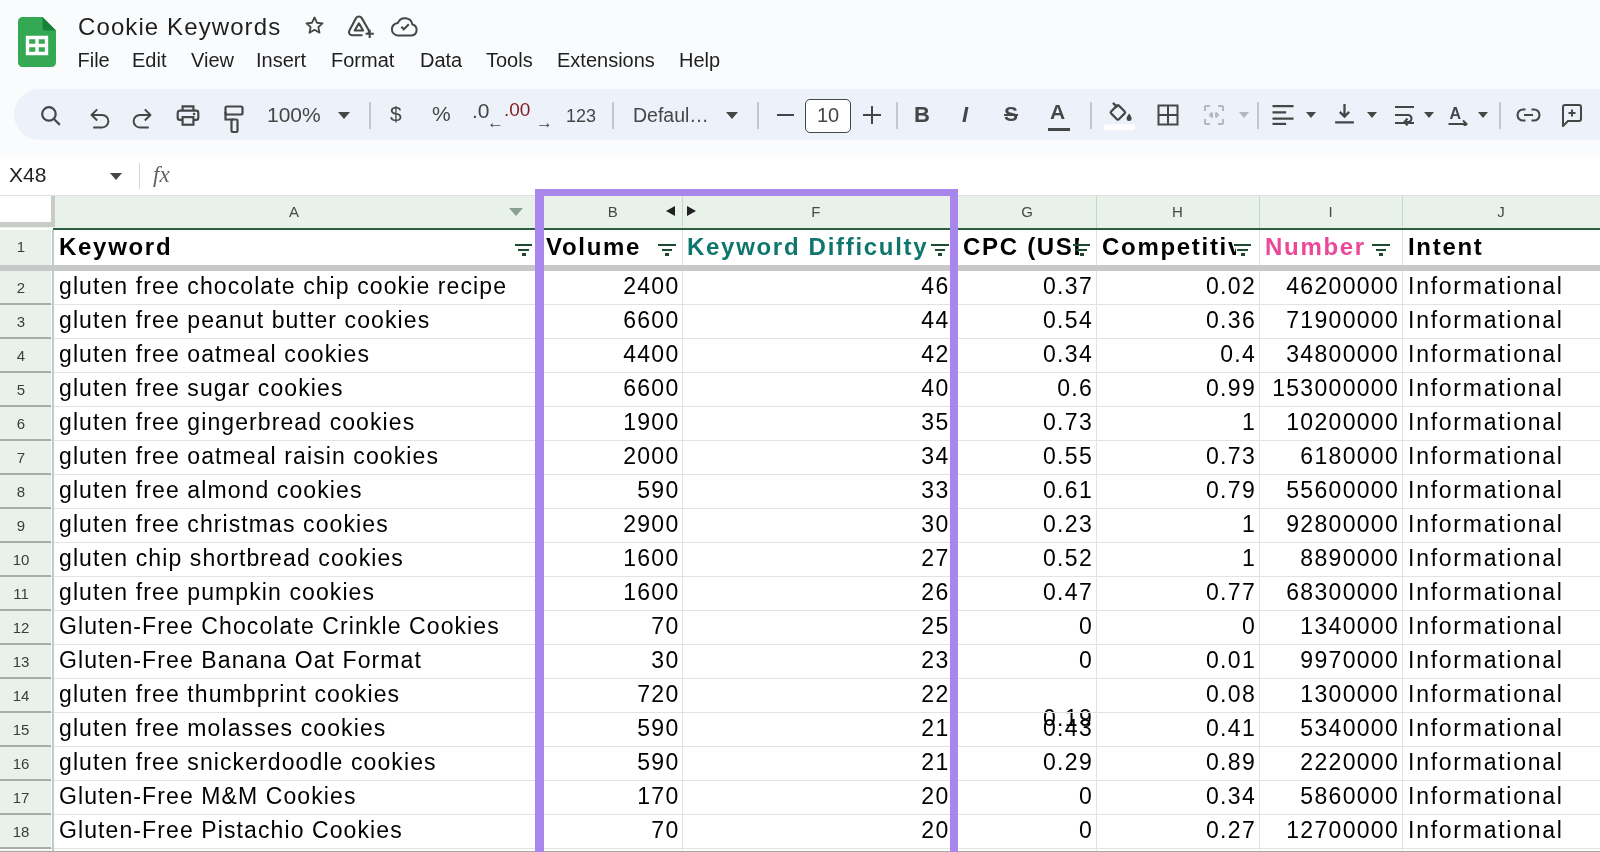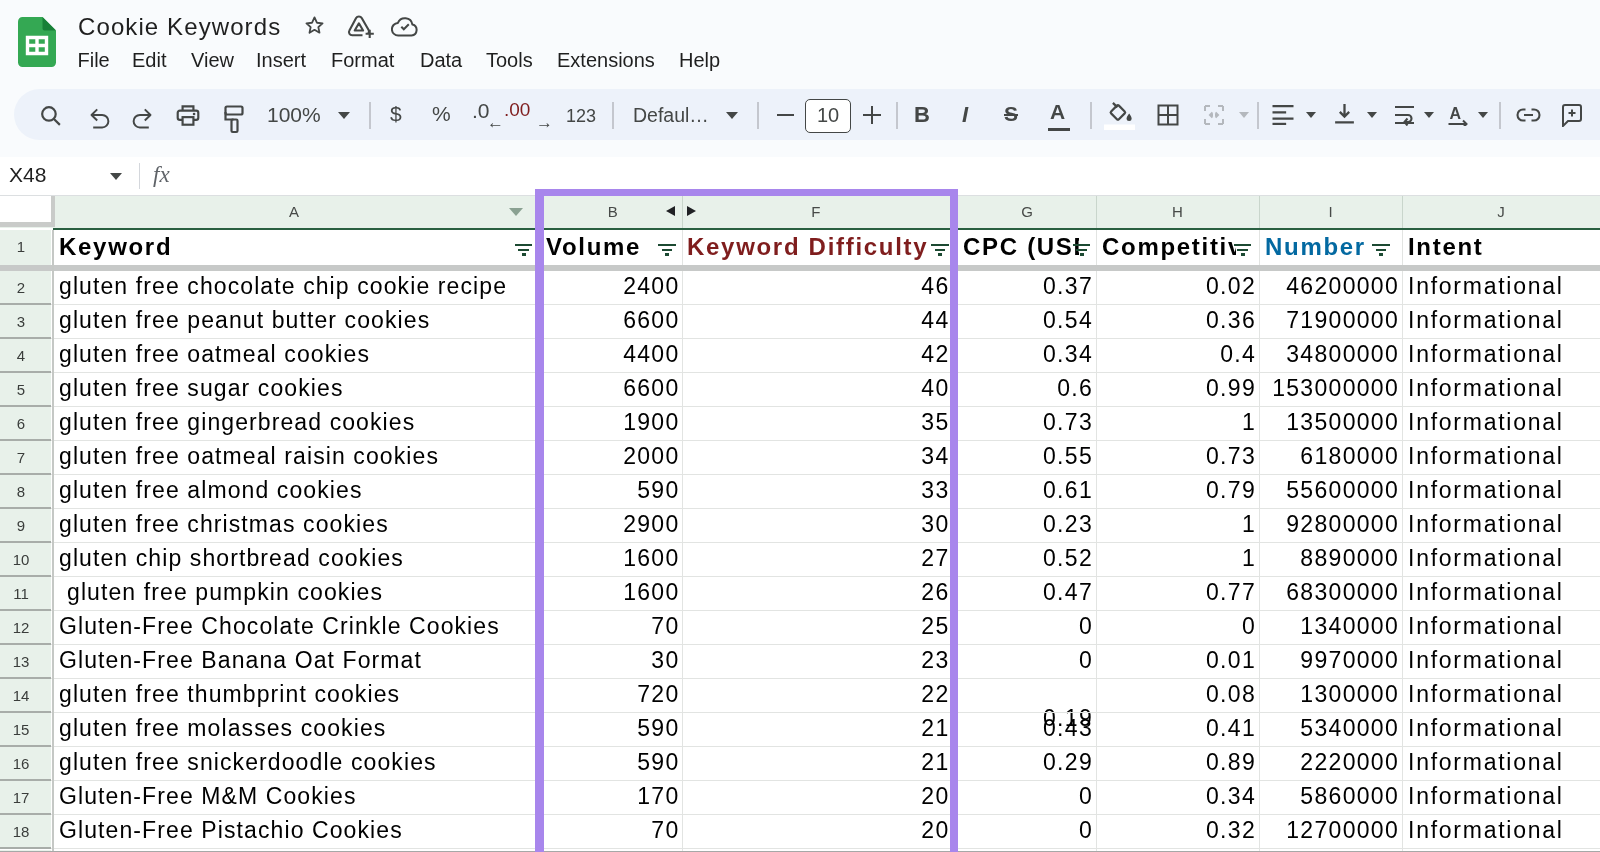--- a/index.html
+++ b/index.html
@@ -167,24 +167,24 @@
 <div class="abs" style="left:1259px;top:196px;width:1px;height:31.5px;background:#c9d6cc"></div>
 <div class="abs" style="left:1402px;top:196px;width:1px;height:31.5px;background:#c9d6cc"></div>
 <div class="abs" style="left:509px;top:208px;width:0;height:0;border-left:7px solid transparent;border-right:7px solid transparent;border-top:8px solid #8aa192"></div>
 <div class="abs" style="left:666px;top:205.5px;width:0;height:0;border-top:5.5px solid transparent;border-bottom:5.5px solid transparent;border-right:9px solid #202124"></div>
 <div class="abs" style="left:687px;top:205.5px;width:0;height:0;border-top:5.5px solid transparent;border-bottom:5.5px solid transparent;border-left:9px solid #202124"></div>
 <div class="abs" style="left:51px;top:229.5px;width:1549px;height:35.0px;background:#fff"></div>
 <div class="abs" style="left:0;top:229.5px;width:51px;height:35.0px;background:#e8f1ea"></div>
 <div class="rn" style="left:0;top:238.0px">1</div>
 <div class="abs" style="left:59px;top:233.0px;font-weight:bold;font-size:24px;letter-spacing:1.7px;color:#000;white-space:nowrap">Keyword</div>
 <div class="abs" style="left:546px;top:233.0px;font-weight:bold;font-size:24px;letter-spacing:1.7px;color:#000;white-space:nowrap">Volume</div>
-<div class="abs" style="left:687px;top:233.0px;font-weight:bold;font-size:24px;letter-spacing:1.7px;color:#7f1d1d;white-space:nowrap">Keyword Difficulty</div>
+<div class="abs" style="left:687px;top:233.0px;font-weight:bold;font-size:24px;letter-spacing:1.7px;color:#0f766e;white-space:nowrap">Keyword Difficulty</div>
 <div class="abs" style="left:963px;top:233.0px;width:116px;overflow:hidden;font-weight:bold;font-size:24px;letter-spacing:1.7px;color:#000;white-space:nowrap">CPC (USD)</div>
 <div class="abs" style="left:1102px;top:233.0px;width:134px;overflow:hidden;font-weight:bold;font-size:24px;letter-spacing:1.7px;color:#000;white-space:nowrap">Competitive</div>
-<div class="abs" style="left:1265px;top:233.0px;font-weight:bold;font-size:24px;letter-spacing:1.7px;color:#0369a1;white-space:nowrap">Number</div>
+<div class="abs" style="left:1265px;top:233.0px;font-weight:bold;font-size:24px;letter-spacing:1.7px;color:#ec4899;white-space:nowrap">Number</div>
 <div class="abs" style="left:1408px;top:233.0px;font-weight:bold;font-size:24px;letter-spacing:1.7px;color:#000;white-space:nowrap">Intent</div>
 <div style="position:absolute;left:514.8px;top:244.2px;width:17.4px;height:2.2px;background:#1c4a32"></div>
 <div style="position:absolute;left:518.3px;top:248.9px;width:10.4px;height:2.2px;background:#1c4a32"></div>
 <div style="position:absolute;left:521.7px;top:253.4px;width:3.9px;height:2.6px;background:#1c4a32"></div>
 <div style="position:absolute;left:658.3px;top:244.2px;width:17.4px;height:2.2px;background:#1c4a32"></div>
 <div style="position:absolute;left:661.8px;top:248.9px;width:10.4px;height:2.2px;background:#1c4a32"></div>
 <div style="position:absolute;left:665.2px;top:253.4px;width:3.9px;height:2.6px;background:#1c4a32"></div>
 <div style="position:absolute;left:931.3px;top:244.2px;width:17.4px;height:2.2px;background:#1c4a32"></div>
 <div style="position:absolute;left:934.8px;top:248.9px;width:10.4px;height:2.2px;background:#1c4a32"></div>
 <div style="position:absolute;left:938.2px;top:253.4px;width:3.9px;height:2.6px;background:#1c4a32"></div>
@@ -242,21 +242,21 @@
 <div class="cell num" style="left:1246px;top:374.5px;width:153px">153000000</div>
 <div class="cell" style="left:1408px;top:374.5px;letter-spacing:1.75px">Informational</div>
 <div class="abs" style="left:51px;top:405.5px;width:1549px;height:1px;background:#e2e4e2"></div>
 <div class="abs" style="left:0;top:406.5px;width:51px;height:32.0px;background:#e8f1ea;border-bottom:2px solid #a8ada9"></div>
 <div class="rn" style="left:0;top:414.5px">6</div>
 <div class="cell" style="left:59px;top:408.5px;letter-spacing:1.1px">gluten free gingerbread cookies</div>
 <div class="cell num" style="left:543px;top:408.5px;width:136.5px">1900</div>
 <div class="cell num" style="left:747px;top:408.5px;width:202.5px">35</div>
 <div class="cell num" style="left:990px;top:408.5px;width:103px">0.73</div>
 <div class="cell num" style="left:1153px;top:408.5px;width:103px">1</div>
-<div class="cell num" style="left:1246px;top:408.5px;width:153px">13500000</div>
+<div class="cell num" style="left:1246px;top:408.5px;width:153px">10200000</div>
 <div class="cell" style="left:1408px;top:408.5px;letter-spacing:1.75px">Informational</div>
 <div class="abs" style="left:51px;top:439.5px;width:1549px;height:1px;background:#e2e4e2"></div>
 <div class="abs" style="left:0;top:440.5px;width:51px;height:32.0px;background:#e8f1ea;border-bottom:2px solid #a8ada9"></div>
 <div class="rn" style="left:0;top:448.5px">7</div>
 <div class="cell" style="left:59px;top:442.5px;letter-spacing:1.1px">gluten free oatmeal raisin cookies</div>
 <div class="cell num" style="left:543px;top:442.5px;width:136.5px">2000</div>
 <div class="cell num" style="left:747px;top:442.5px;width:202.5px">34</div>
 <div class="cell num" style="left:990px;top:442.5px;width:103px">0.55</div>
 <div class="cell num" style="left:1153px;top:442.5px;width:103px">0.73</div>
 <div class="cell num" style="left:1246px;top:442.5px;width:153px">6180000</div>
@@ -287,21 +287,21 @@
 <div class="cell" style="left:59px;top:544.5px;letter-spacing:1.1px">gluten chip shortbread cookies</div>
 <div class="cell num" style="left:543px;top:544.5px;width:136.5px">1600</div>
 <div class="cell num" style="left:747px;top:544.5px;width:202.5px">27</div>
 <div class="cell num" style="left:990px;top:544.5px;width:103px">0.52</div>
 <div class="cell num" style="left:1153px;top:544.5px;width:103px">1</div>
 <div class="cell num" style="left:1246px;top:544.5px;width:153px">8890000</div>
 <div class="cell" style="left:1408px;top:544.5px;letter-spacing:1.75px">Informational</div>
 <div class="abs" style="left:51px;top:575.5px;width:1549px;height:1px;background:#e2e4e2"></div>
 <div class="abs" style="left:0;top:576.5px;width:51px;height:32.0px;background:#e8f1ea;border-bottom:2px solid #a8ada9"></div>
 <div class="rn" style="left:0;top:584.5px">11</div>
-<div class="cell" style="left:67px;top:578.5px;letter-spacing:1.1px">gluten free pumpkin cookies</div>
+<div class="cell" style="left:59px;top:578.5px;letter-spacing:1.1px">gluten free pumpkin cookies</div>
 <div class="cell num" style="left:543px;top:578.5px;width:136.5px">1600</div>
 <div class="cell num" style="left:747px;top:578.5px;width:202.5px">26</div>
 <div class="cell num" style="left:990px;top:578.5px;width:103px">0.47</div>
 <div class="cell num" style="left:1153px;top:578.5px;width:103px">0.77</div>
 <div class="cell num" style="left:1246px;top:578.5px;width:153px">68300000</div>
 <div class="cell" style="left:1408px;top:578.5px;letter-spacing:1.75px">Informational</div>
 <div class="abs" style="left:51px;top:609.5px;width:1549px;height:1px;background:#e2e4e2"></div>
 <div class="abs" style="left:0;top:610.5px;width:51px;height:32.0px;background:#e8f1ea;border-bottom:2px solid #a8ada9"></div>
 <div class="rn" style="left:0;top:618.5px">12</div>
 <div class="cell" style="left:59px;top:612.5px;letter-spacing:1.1px">Gluten-Free Chocolate Crinkle Cookies</div>
@@ -361,21 +361,21 @@
 <div class="cell num" style="left:1153px;top:782.5px;width:103px">0.34</div>
 <div class="cell num" style="left:1246px;top:782.5px;width:153px">5860000</div>
 <div class="cell" style="left:1408px;top:782.5px;letter-spacing:1.75px">Informational</div>
 <div class="abs" style="left:51px;top:813.5px;width:1549px;height:1px;background:#e2e4e2"></div>
 <div class="abs" style="left:0;top:814.5px;width:51px;height:32.0px;background:#e8f1ea;border-bottom:2px solid #a8ada9"></div>
 <div class="rn" style="left:0;top:822.5px">18</div>
 <div class="cell" style="left:59px;top:816.5px;letter-spacing:1.1px">Gluten-Free Pistachio Cookies</div>
 <div class="cell num" style="left:543px;top:816.5px;width:136.5px">70</div>
 <div class="cell num" style="left:747px;top:816.5px;width:202.5px">20</div>
 <div class="cell num" style="left:990px;top:816.5px;width:103px">0</div>
-<div class="cell num" style="left:1153px;top:816.5px;width:103px">0.32</div>
+<div class="cell num" style="left:1153px;top:816.5px;width:103px">0.27</div>
 <div class="cell num" style="left:1246px;top:816.5px;width:153px">12700000</div>
 <div class="cell" style="left:1408px;top:816.5px;letter-spacing:1.75px">Informational</div>
 <div class="abs" style="left:51px;top:847.5px;width:1549px;height:1px;background:#e2e4e2"></div>
 <div class="abs" style="left:682px;top:270.5px;width:1px;height:581.5px;background:#e2e4e2"></div>
 <div class="abs" style="left:1096px;top:270.5px;width:1px;height:581.5px;background:#e2e4e2"></div>
 <div class="abs" style="left:1259px;top:270.5px;width:1px;height:581.5px;background:#e2e4e2"></div>
 <div class="abs" style="left:1402px;top:270.5px;width:1px;height:581.5px;background:#e2e4e2"></div>
 <div class="abs" style="left:51.5px;top:229.5px;width:2.5px;height:622.5px;background:#c5c8c5"></div>
 <div class="abs" style="left:0;top:849.5px;width:51px;height:2.5px;background:#e8f1ea"></div>
 <div class="abs" style="left:0;top:850.5px;width:1600px;height:1.5px;background:#a6a8a7"></div>

